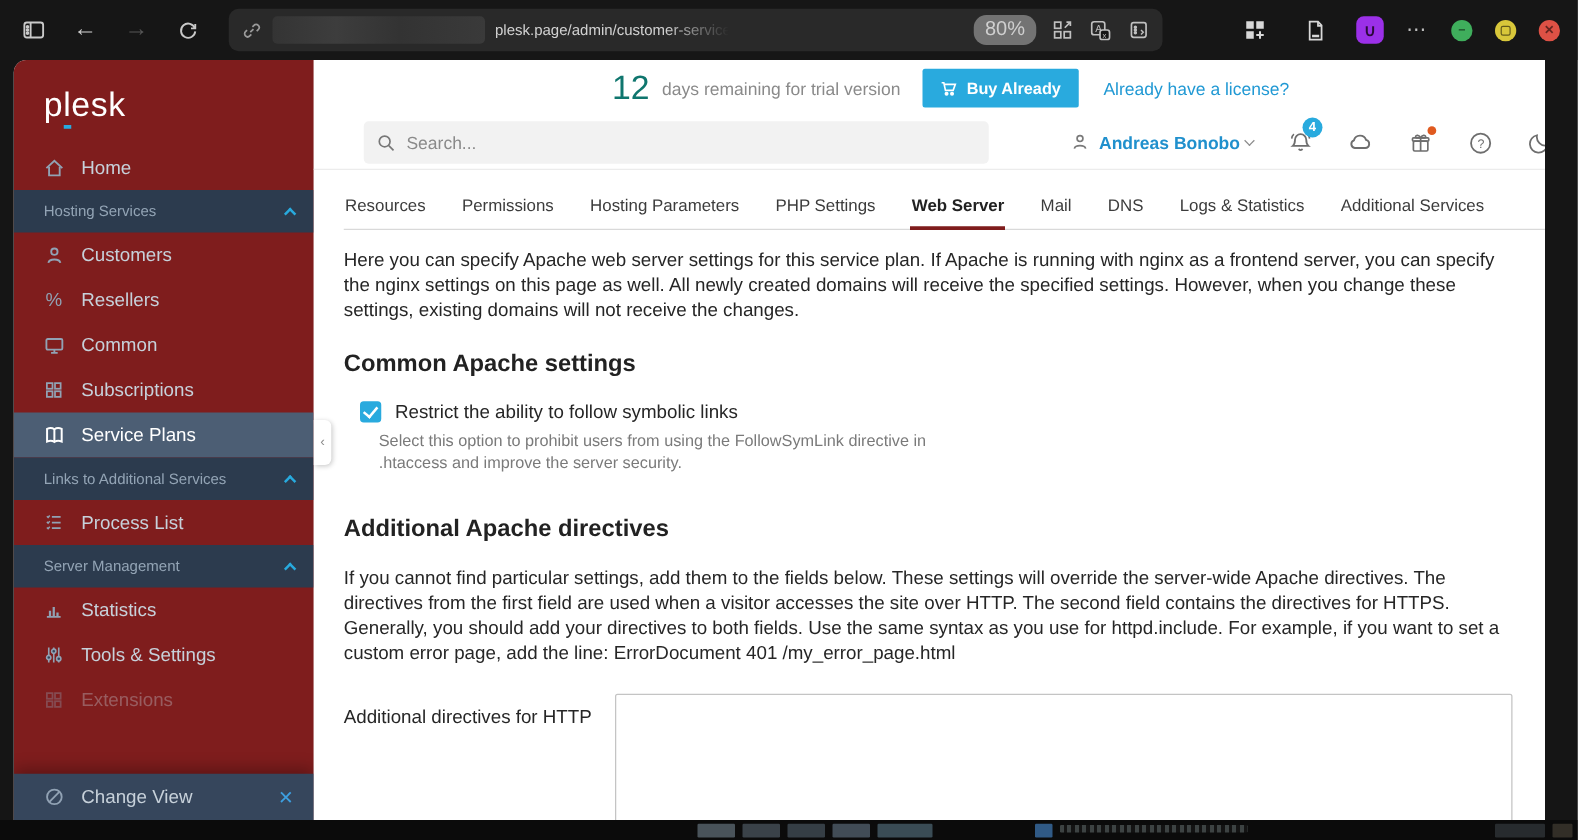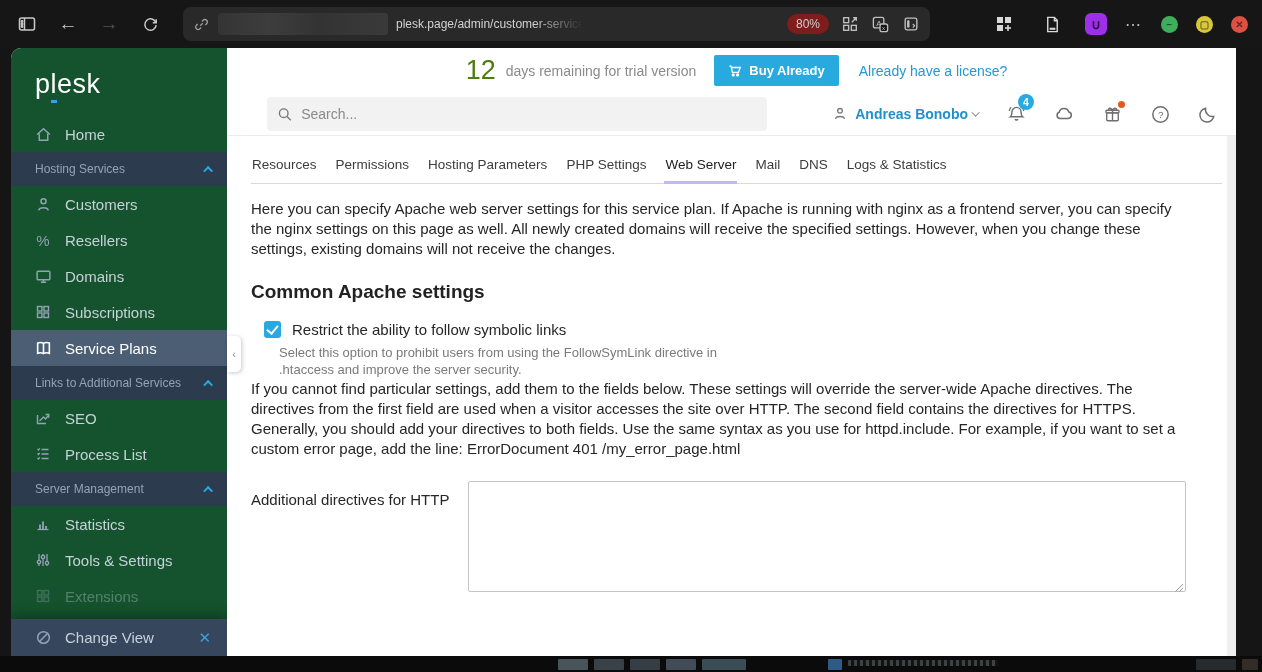--- a/index.html
+++ b/index.html
@@ -15,38 +15,38 @@
   .b-left { display:flex; gap:11px; margin-left:12px; align-items:center; }
   .url-pill { position:absolute; left:183px; top:7px; width:747px; height:34px;
               background:#292929; border-radius:8px; display:flex; align-items:center;
               padding:0 10px; }
   .redacted { width:170px; height:22px; border-radius:4px; margin-left:8px;
               background:linear-gradient(90deg,#343434,#3d3d3d 30%,#333 60%,#3a3a3a); }
   .url-text { color:#d2d2d2; font-size:12px; margin-left:8px; white-space:nowrap; overflow:hidden;
               max-width:300px;
               -webkit-mask-image:linear-gradient(90deg,#000 72%,transparent 99%);
               mask-image:linear-gradient(90deg,#000 72%,transparent 99%); }
-  .zoom-badge { margin-left:auto; background:#7f1d1d; color:#cfcfcf; font-size:12px;
+  .zoom-badge { margin-left:auto; background:#737373; color:#cfcfcf; font-size:16px;
                 padding:3px 9px; border-radius:10px; }
   .pill-icons { display:flex; gap:12px; margin-left:12px; align-items:center; }
   .b-right { position:absolute; right:14px; top:0; height:48px; display:flex;
              align-items:center; gap:18px; }
   .winbtn { width:17px; height:17px; border-radius:50%; display:flex; align-items:center;
             justify-content:center; font-size:10px; color:rgba(0,0,0,.55); font-weight:bold; }
   .wb-min { background:#3fae5c; } .wb-max { background:#d8c73a; } .wb-close { background:#dd5145; }
   .ext-purple { width:22px; height:22px; border-radius:6px; background:#9b30e8; color:#2a0a3a;
                 display:flex; align-items:center; justify-content:center; font-weight:bold; font-size:13px; }
   .more-dots { color:#bdbdbd; font-size:16px; letter-spacing:2px; }
 
   
   .page { position:absolute; left:11px; top:48px; width:1225px; height:608px;
           background:#fff; border-radius:10px 0 0 0; overflow:hidden; display:flex; }
 
   
-  .sidebar { width:216px; height:100%; background:#14532d; color:#c7d1da;
+  .sidebar { width:240px; height:100%; background:#7f1d1d; color:#c7d1da;
              display:flex; flex-direction:column; flex-shrink:0; position:relative; }
   .logo { padding:21px 0 16px 24px; color:#fff; font-size:27px; letter-spacing:.5px; }
   .logo .ul { border-bottom:3px solid #28aade; padding-bottom:1px; }
   .nav { flex:1; overflow:hidden; display:flex; flex-direction:column; }
   .nav-item { height:36px; display:flex; align-items:center; padding-left:23px;
               font-size:15px; gap:13px; cursor:pointer; flex-shrink:0; }
   .nav-item .ic { width:18px; display:flex; justify-content:center; color:#91a2b4; }
   .nav-item.active { background:#4c5e74; color:#fff; }
   .nav-item.active .ic { color:#fff; }
   .nav-section { height:34px; background:#2c3b4e; color:#93a4b5; font-size:12px;
@@ -57,21 +57,21 @@
   .nav-item.faded { opacity:.35; }
   .change-view { position:absolute; left:0; bottom:0; width:100%; height:37px; background:#36465c;
                  display:flex; align-items:center; padding:0 16px 0 23px; gap:13px; font-size:15px;
                  box-shadow:0 -5px 12px rgba(0,0,0,.28); cursor:pointer; }
   .change-view .ic { width:18px; display:flex; justify-content:center; color:#91a2b4; }
   .cv-x { margin-left:auto; color:#3d9fe0; font-size:15px; cursor:pointer; }
 
   
   .content { flex:1; position:relative; display:flex; flex-direction:column; background:#fff; }
   .trial-bar { height:45px; display:flex; align-items:center; justify-content:center; gap:10px; }
-  .trial-num { font-size:27px; font-weight:300; color:#4d7c0f; }
+  .trial-num { font-size:27px; font-weight:300; color:#0f766e; }
   .trial-text { font-size:14px; color:#8a8a8a; margin-right:8px; }
   .buy-btn { background:#29aade; color:#fff; font-size:13px; font-weight:bold; border:none;
              padding:8px 14px; border-radius:2px; display:flex; align-items:center; gap:7px; cursor:pointer; }
   .lic-link { color:#2199d4; font-size:14px; margin-left:10px; text-decoration:none; cursor:pointer; }
   .top-row { height:43px; display:flex; align-items:center; padding:0 26px 0 40px;
              border-bottom:1px solid #ececec; }
   .search-box { width:500px; height:34px; background:#f2f2f2; border-radius:4px;
                 display:flex; align-items:center; padding:0 10px; gap:8px; }
   .search-box input { border:none; outline:none; background:transparent; font-size:14px;
                       color:#333; width:100%; font-family:inherit; }
@@ -82,24 +82,24 @@
   .chev-dn { width:6px; height:6px; border-left:1.5px solid #8a8a8a; border-bottom:1.5px solid #8a8a8a;
              transform:rotate(-45deg) translateY(-2px); }
   .hicon { position:relative; width:24px; height:24px; display:flex; align-items:center;
            justify-content:center; cursor:pointer; color:#6e6e6e; }
   .badge { position:absolute; top:-8px; right:-6px; min-width:16px; height:16px; border-radius:50%;
            background:#28aade; color:#fff; font-size:10.5px; font-weight:bold; display:flex;
            align-items:center; justify-content:center; }
   .reddot { position:absolute; top:-1px; right:-1px; width:7px; height:7px; border-radius:50%;
             background:#e05a1f; }
 
-  .tabs-row { margin:13px 24px 0 24px; display:flex; gap:17px;
+  .tabs-row { margin:13px 24px 0 24px; display:flex; gap:27px;
               border-bottom:1px solid #d9d9d9; }
   .tab { font-size:13.5px; color:#3c3c3c; padding:8px 1px 9px; cursor:pointer; white-space:nowrap; }
-  .tab.active { border-bottom:3px solid #c4b5fd; margin-bottom:-1px; font-weight:normal; color:#222; }
+  .tab.active { border-bottom:3px solid #7f1d1d; margin-bottom:-1px; font-weight:bold; color:#222; }
 
   .scroll-area { flex:1; padding:15px 60px 0 24px; overflow:hidden; }
   .intro, .body-text { font-size:15px; line-height:1.33; color:#262626; max-width:940px; }
   h2.sec { font-size:19px; color:#222; margin:22px 0 18px; }
   .chk-row { display:flex; align-items:center; gap:11px;padding-left:13px; }
   .checkbox { width:17px; height:17px; background:#29aade; border-radius:3px; position:relative;
               cursor:pointer; flex-shrink:0; }
   .checkbox::after { content:""; position:absolute; left:5px; top:2px; width:5px; height:9px;
                      border:solid #fff; border-width:0 2px 2px 0; transform:rotate(40deg); }
   .chk-label { font-size:15px; color:#262626; cursor:pointer; }
@@ -254,21 +254,21 @@
         <span>Resellers</span>
       </div>
 
       <div class="nav-item">
         <span class="ic">
           <svg width="17" height="17" viewBox="0 0 16 16" fill="none" stroke="currentColor" stroke-width="1.4">
             <rect x="2" y="3" width="12" height="8" rx="1"></rect>
               <path d="M8 11v2.5M5.5 13.5h5"></path>
           </svg>
           </span>
-        <span>Domains</span>
+        <span>Common</span>
       </div>
 
       <div class="nav-item">
         <span class="ic">
           <svg width="16" height="16" viewBox="0 0 16 16" fill="none" stroke="currentColor" stroke-width="1.4">
             <rect x="2.5" y="2.5" width="4.5" height="4.5"></rect>
               <rect x="9" y="2.5" width="4.5" height="4.5"></rect>
             <rect x="2.5" y="9" width="4.5" height="4.5"></rect>
               <rect x="9" y="9" width="4.5" height="4.5"></rect>
           </svg>
@@ -284,30 +284,20 @@
           </svg>
           </span>
         <span>Service Plans</span>
       </div>
 
       <div class="nav-section">
         <span>Links to Additional Services</span>
         <span class="chev-up"></span>
       </div>
 
-      <div class="nav-item">
-        <span class="ic">
-          <svg width="16" height="16" viewBox="0 0 16 16" fill="none" stroke="currentColor" stroke-width="1.4">
-            <path d="M2.5 5v8.5H11"></path>
-              <path d="M4.5 11l4-4 2 2L13.5 5.5"></path>
-              <path d="M10.5 4.5h3.2v3.2"></path>
-          </svg>
-          </span>
-        <span>SEO</span>
-      </div>
 
       <div class="nav-item">
         <span class="ic">
           <svg width="16" height="16" viewBox="0 0 16 16" fill="none" stroke="currentColor" stroke-width="1.4">
             <path d="M6.5 3.5h7M6.5 8h7M6.5 12.5h7"></path>
             <path d="M2.5 3l1 1 1.3-1.6M2.5 7.5l1 1 1.3-1.6M2.5 12l1 1 1.3-1.6" stroke-width="1.2"></path>
           </svg>
           </span>
         <span>Process List</span>
       </div>
@@ -444,33 +434,35 @@
 
     <div class="tabs-row">
       <span class="tab">Resources</span>
       <span class="tab">Permissions</span>
       <span class="tab">Hosting Parameters</span>
       <span class="tab">PHP Settings</span>
       <span class="tab active">Web Server</span>
       <span class="tab">Mail</span>
       <span class="tab">DNS</span>
       <span class="tab">Logs &amp; Statistics</span>
+      <span class="tab">Additional Services</span>
     </div>
 
     <div class="scroll-area">
       <p class="intro">Here you can specify Apache web server settings for this service plan. If Apache is running with nginx as a frontend server, you can specify the nginx settings on this page as well. All newly created domains will receive the specified settings. However, when you change these settings, existing domains will not receive the changes.</p>
 
       <h2 class="sec">Common Apache settings</h2>
 
       <div class="chk-row">
         <span class="checkbox"></span>
         <span class="chk-label">Restrict the ability to follow symbolic links</span>
       </div>
       <p class="chk-help">Select this option to prohibit users from using the FollowSymLink directive in .htaccess and improve the server security.</p>
 
+      <h2 class="sec" style="margin-top:34px;">Additional Apache directives</h2>
 
       <p class="body-text">If you cannot find particular settings, add them to the fields below. These settings will override the server-wide Apache directives. The directives from the first field are used when a visitor accesses the site over HTTP. The second field contains the directives for HTTPS. Generally, you should add your directives to both fields. Use the same syntax as you use for httpd.include. For example, if you want to set a custom error page, add the line: ErrorDocument 401 /my_error_page.html</p>
 
       <div class="form-row">
         <span class="form-label">Additional directives for HTTP</span>
         <span class="ta-wrap">
           <textarea class="dir-textarea" style=""></textarea>
           <span class="ta-grip"></span>
         </span>
       </div>

